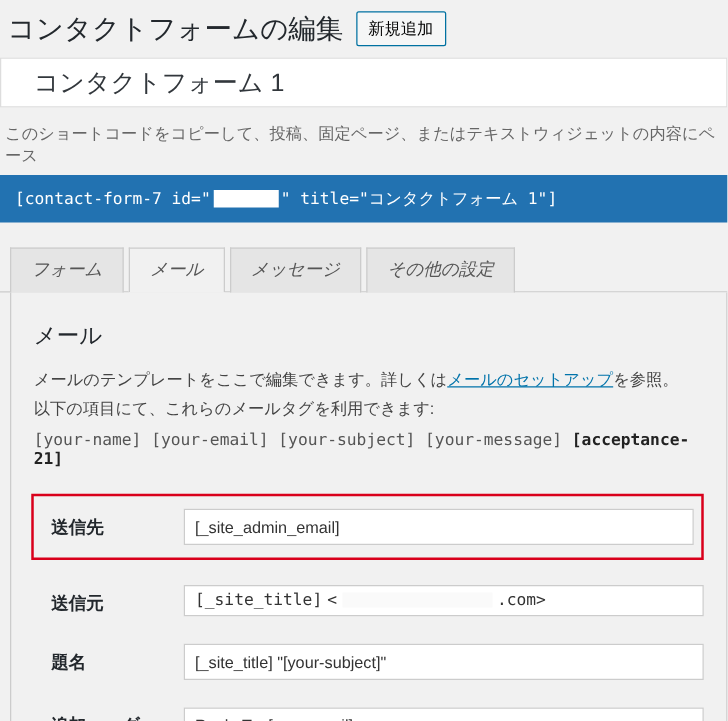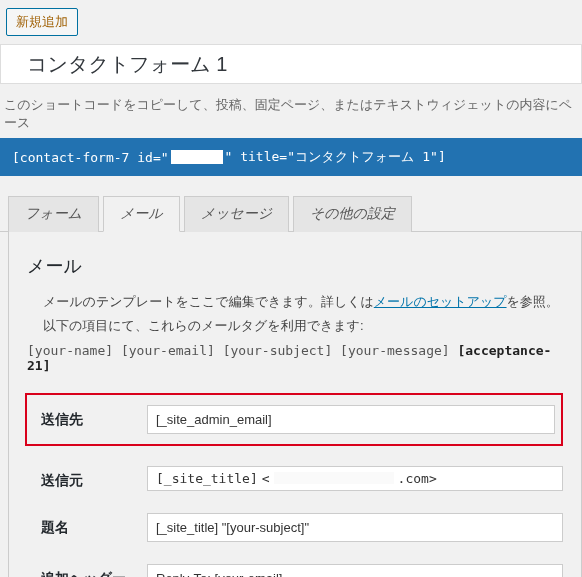--- a/index.html
+++ b/index.html
@@ -22,21 +22,21 @@
     font-size: 22px;
     font-weight: 400;
     color: #23282d;
     margin: 0 10px 0 0;
   }
   .add-new-btn {
     display: inline-block;
     padding: 4px 9px;
     font-size: 13px;
     border: 1px solid #0071a1;
-    color: #a16207;
+    color: #000000;
     background: #f5f6f6;
     border-radius: 2px;
     cursor: pointer;
     line-height: 1.4;
   }
   .title-input {
     width: 100%;
     height: 40px;
     font-size: 20px;
     padding: 3px 26px;
@@ -104,21 +104,20 @@
   .panel-title {
     font-size: 18px;
     font-weight: 500;
     margin: 6px 0 12px 0;
     color: #23282d;
   }
   .panel-desc {
     font-size: 13px;
     color: #444;
     line-height: 1.8;
-    margin-left: 16px;
   }
   .panel-desc a { color: #0073aa; text-decoration: underline; cursor: pointer; }
   .mail-tags {
     font-family: Consolas, Monaco, monospace;
     color: #555;
     font-size: 13px;
     margin: 6px 0 20px 0;
   }
   .mail-tags .bold-tag { font-weight: bold; color: #222; }
   .field-row {
@@ -175,20 +174,21 @@
     width: 120px;
     height: 12px;
     background: #fafafa;
   }
 </style>
 </head>
 <body>
 
 <div class="page">
   <div class="header-row">
+    <h1 class="page-title">コンタクトフォームの編集</h1>
     <span class="add-new-btn">新規追加</span>
   </div>
 
   <input type="text" class="title-input" value="コンタクトフォーム 1" style="">
 
   <div class="shortcode-desc">このショートコードをコピーして、投稿、固定ページ、またはテキストウィジェットの内容にペース</div>
 
   <div class="shortcode-box">
     <span>[contact-form-7 id="</span>
     <span class="redact"></span>

